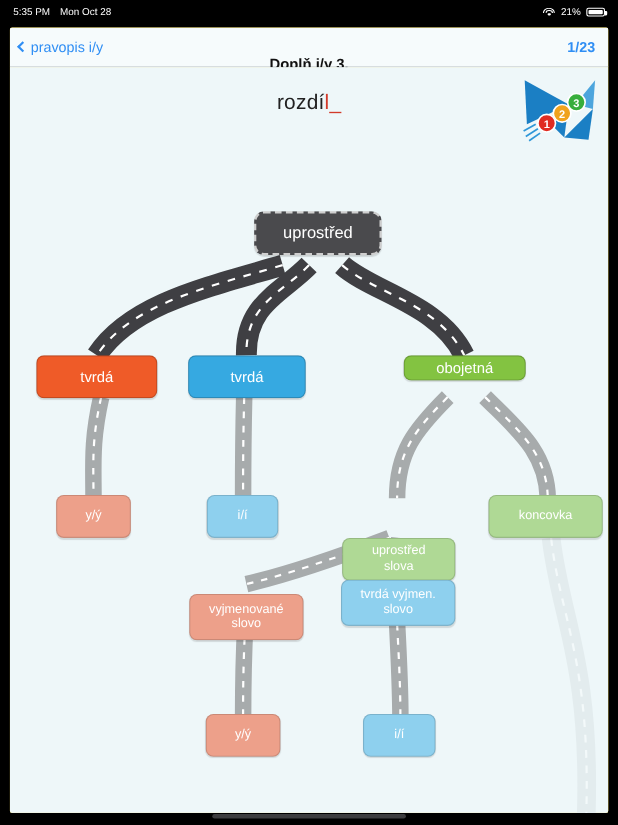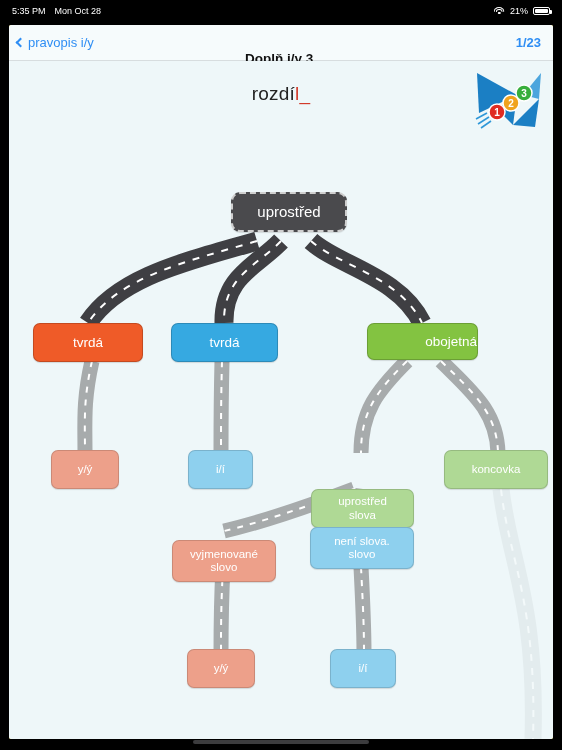--- a/index.html
+++ b/index.html
@@ -201,42 +201,42 @@
         <span>uprostřed</span>
       </div>
 
       <div id="node-host">
           <div class="node sel" style="left: 24px; top: 262px; width: 110px; height: 39px; background: rgb(239, 91, 40); align-items: center;">
             <span style="white-space: pre-line;">tvrdá</span>
           </div>
           <div class="node sel" style="left: 162px; top: 262px; width: 107px; height: 39px; background: rgb(54, 169, 225);">
             <span style="white-space: pre-line;">tvrdá</span>
           </div>
-          <div class="node sel" style="left: 358px; top: 262px; width: 111px; height: 37px; background: rgb(131, 195, 65); justify-content: flex-end;">
+          <div class="node sel" style="left: 358px; top: 262px; width: 111px; height: 23px; background: rgb(131, 195, 65);">
             <span style="white-space: pre-line;">obojetná</span>
           </div>
           <div class="node ghost" style="left: 42px; top: 389px; width: 68px; height: 39px; background: rgb(237, 160, 138); font-size: 11.5px;">
             <span style="white-space: pre-line;">y/ý</span>
           </div>
           <div class="node ghost" style="left: 179px; top: 389px; width: 65px; height: 39px; background: rgb(142, 208, 238); font-size: 11.5px;">
             <span style="white-space: pre-line;">i/í</span>
           </div>
           <div class="node ghost" style="left: 302px; top: 389px; width: 103px; height: 39px; background: rgb(175, 217, 149); font-size: 11.5px; margin-top: 39px;">
             <span style="white-space: pre-line;">uprostřed
 slova</span>
           </div>
           <div class="node ghost" style="left: 435px; top: 389px; width: 104px; height: 39px; background: rgb(175, 217, 149); font-size: 11.5px;">
             <span style="white-space: pre-line;">koncovka</span>
           </div>
           <div class="node ghost" style="left: 163px; top: 466px; width: 104px; height: 42px; background: rgb(237, 160, 138); font-size: 11.5px; margin-top: 13px;">
             <span style="white-space: pre-line;">vyjmenované
 slovo</span>
           </div>
           <div class="node ghost" style="left: 301px; top: 466px; width: 104px; height: 42px; background: rgb(142, 208, 238); font-size: 11.5px;">
-            <span style="white-space: pre-line;">není slova.
+            <span style="white-space: pre-line;">tvrdá vyjmen.
 slovo</span>
           </div>
           <div class="node ghost" style="left: 178px; top: 588px; width: 68px; height: 39px; background: rgb(237, 160, 138); font-size: 11.5px;">
             <span style="white-space: pre-line;">y/ý</span>
           </div>
           <div class="node ghost" style="left: 321px; top: 588px; width: 66px; height: 39px; background: rgb(142, 208, 238); font-size: 11.5px;">
             <span style="white-space: pre-line;">i/í</span>
           </div>
         </div>
 

